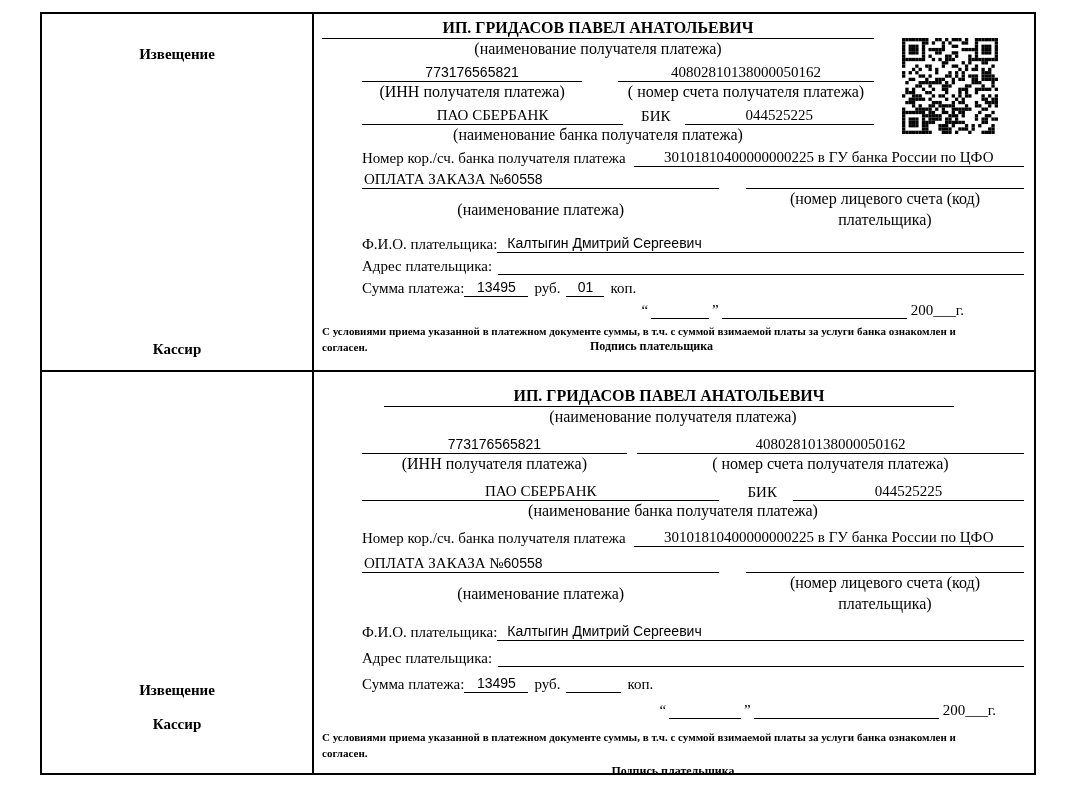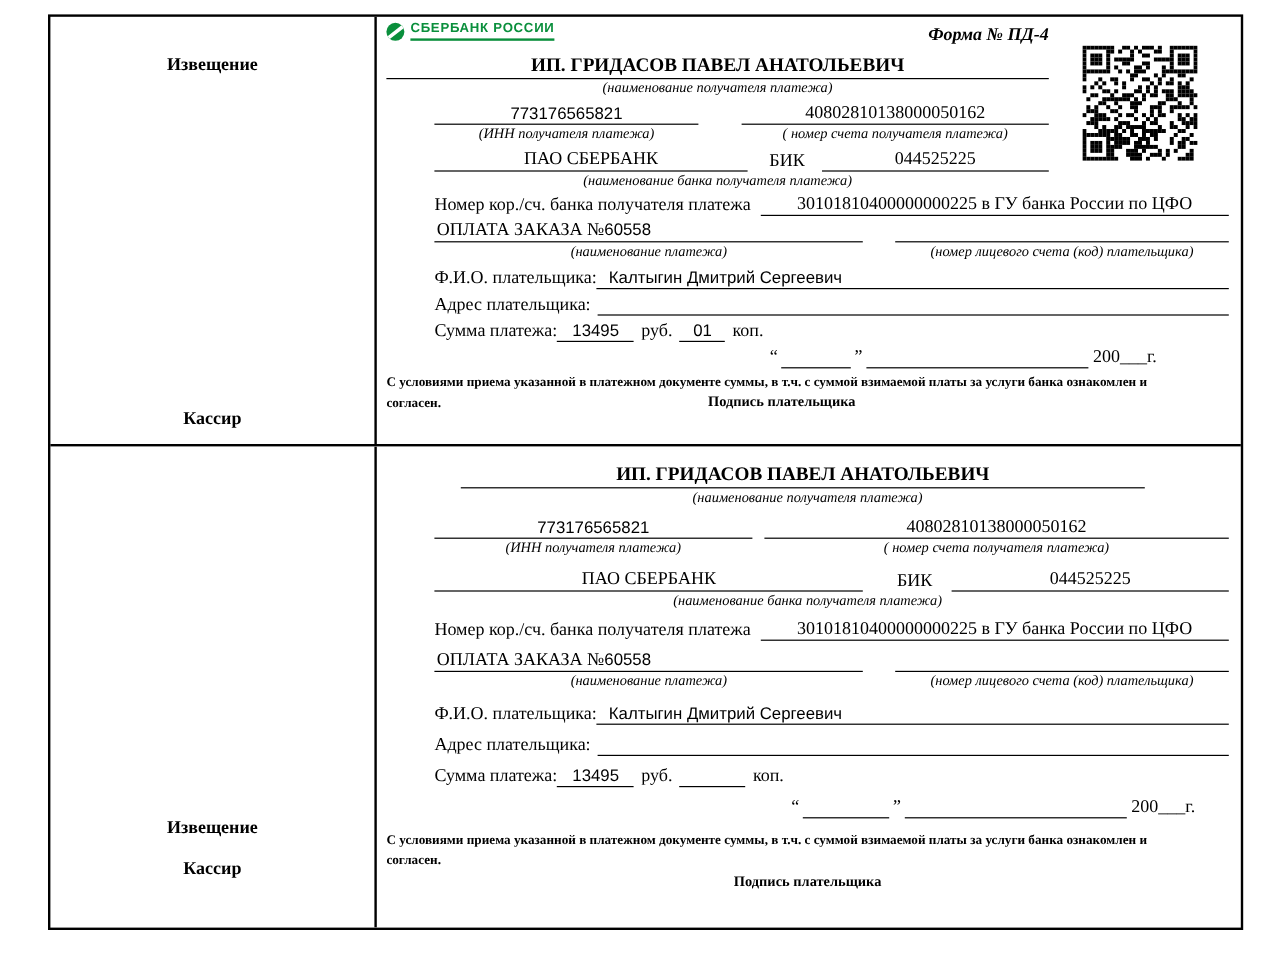--- a/index.html
+++ b/index.html
@@ -24,23 +24,23 @@
     display: flex; flex-direction: column; align-items: center;
   }
   .stub-n { justify-content: space-between; padding: 32px 0 12px; }
   .stub-r { justify-content: flex-end; gap: 17px; padding-bottom: 40px; }
   .stub-label { font-weight: bold; font-size: 15px; }
 
   .content { flex: 1; position: relative; padding: 4px 10px 0 8px; font-size: 15px; line-height: 1.2; }
   .u { border-bottom: 1px solid #000; }
   .rw { display: flex; align-items: flex-end; min-height: 22px; margin-left: 40px; }
   .sec-r .rw { min-height: 26px; }
-  .cap-rw { min-height: 17px; align-items: flex-start; }
+  .cap-rw { min-height: 17px; align-items: center; }
   .sec-r .cap-rw { min-height: 18px; }
-  .caption { font-size: 12px; line-height: 1.3; font-style: italic; }
+  .caption { font-size: 16px; line-height: 1.3; }
   .center { text-align: center; }
   .grow { flex: 1; }
   .sans { font-family: "Liberation Sans", sans-serif; font-size: 14px; }
   .nowrap { white-space: nowrap; }
 
   .narrow { padding-right: 150px; }
   .hrow { display: flex; justify-content: space-between; align-items: flex-start; min-height: 27px; }
   .form-title { font-weight: bold; font-style: italic; font-size: 15px; padding-top: 2px; }
 
   .sber-logo { display: flex; align-items: center; gap: 5px; }
@@ -495,30 +495,20 @@
             <rect x="46.34" y="92.69" width="3.31" height="3.31"></rect>
             <rect x="52.97" y="92.69" width="3.31" height="3.31"></rect>
             <rect x="66.21" y="92.69" width="3.31" height="3.31"></rect>
             <rect x="79.45" y="92.69" width="3.31" height="3.31"></rect>
             <rect x="82.76" y="92.69" width="3.31" height="3.31"></rect>
             <rect x="86.07" y="92.69" width="3.31" height="3.31"></rect>
             <rect x="89.38" y="92.69" width="3.31" height="3.31"></rect>
           </svg></div>
 
       <div class="narrow">
-        <div class="hrow">
-          <div class="sber-logo">
-            <span class="sber-mark"></span>
-            <span class="sber-text">
-              <span class="sber-name">СБЕРБАНК РОССИИ</span>
-              <span class="sber-rule"></span>
-            </span>
-          </div>
-          <div class="form-title">Форма № ПД-4</div>
-        </div>
 
         <div class="recipient u">ИП. ГРИДАСОВ ПАВЕЛ АНАТОЛЬЕВИЧ</div>
         <div class="caption center">(наименование получателя платежа)</div>
 
         <div class="rw">
           <div class="u center sans w43">773176565821</div>
           <div class="gap7"></div>
           <div class="u center grow">40802810138000050162</div>
         </div>
         <div class="rw cap-rw">

